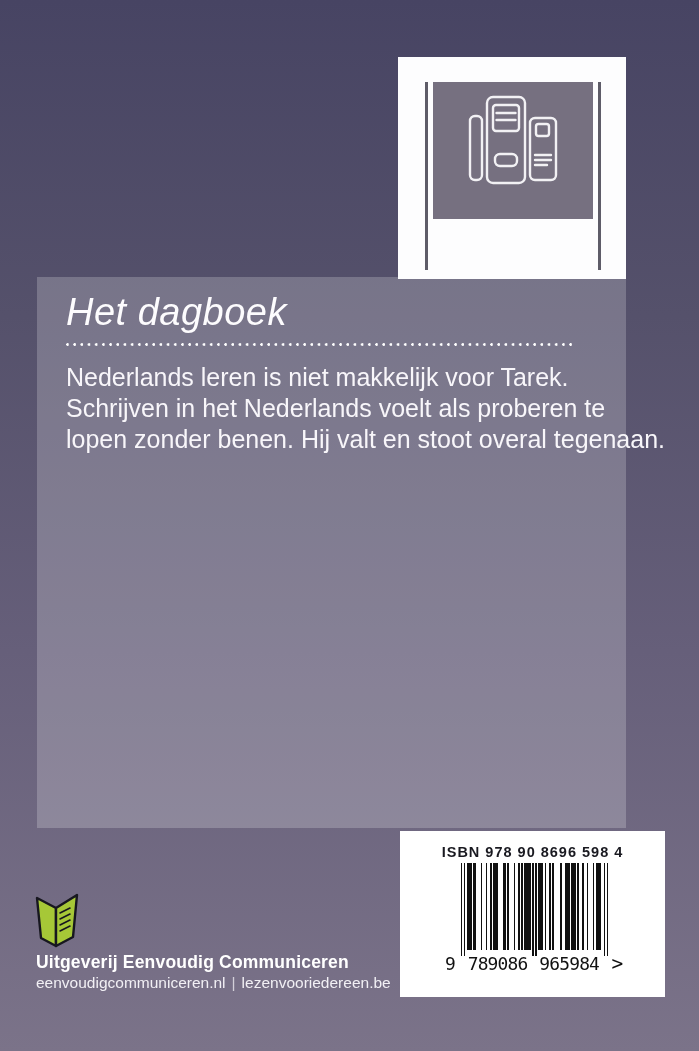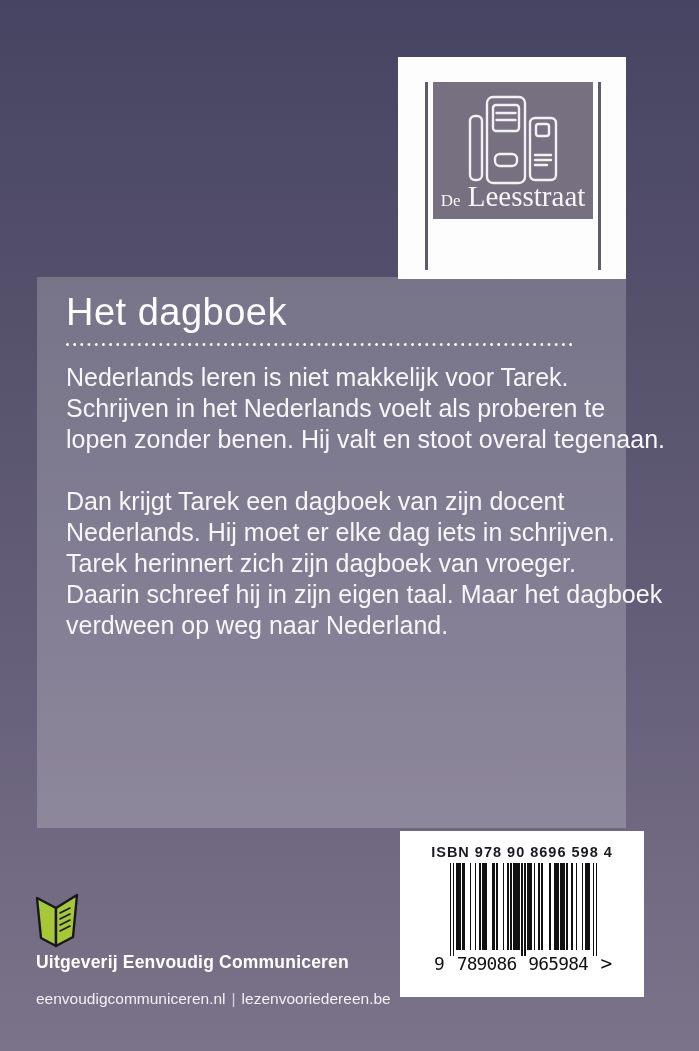--- a/index.html
+++ b/index.html
@@ -14,34 +14,34 @@
   .logo-rule.left{left:27px;}
   .logo-rule.right{left:200px;}
   .logo-square{position:absolute;left:35px;top:25px;width:160px;height:137px;background:#767080;}
   .books-svg{position:absolute;left:30px;top:10px;width:100px;height:96px;}
   .brand{position:absolute;left:0;right:0;bottom:3px;text-align:center;color:#f5f4f7;
          font-family:"Liberation Serif",serif;font-size:29px;line-height:30px;white-space:nowrap;}
   .brand-de{font-size:17px;}
   
   .panel{position:absolute;left:37px;top:277px;width:589px;height:551px;
          background:rgba(255,255,255,0.21);box-sizing:border-box;padding:13px 44px 0 29px;}
-  .title{margin:0;font-weight:300;font-size:38px;line-height:44px;color:#fdfcfe;letter-spacing:.5px;}
+  .title{margin:0;font-weight:300;font-size:38px;line-height:44px;color:#fdfcfe;letter-spacing:.5px;font-style:italic;}
   .dotted{margin-top:9px;height:3px;width:508px;
           background-image:radial-gradient(circle at 1.5px 1.5px,#ffffff 1.1px,rgba(255,255,255,0) 1.6px);
           background-size:7.2px 3px;background-repeat:repeat-x;}
   .blurb p{margin:16px 0 0;font-size:25px;line-height:31px;color:#f8f6fa;white-space:pre;}
   .blurb p + p{margin-top:31px;}
   
   .publisher{position:absolute;left:32px;top:893px;color:#ffffff;}
   .pub-logo{display:block;width:50px;height:56px;}
   .pub-name{margin:3px 0 0 4px;font-size:17.5px;font-weight:bold;letter-spacing:.2px;white-space:nowrap;}
-  .pub-urls{margin:17px 0 0 4px;font-size:15.5px;color:#f2f0f5;white-space:nowrap;text-align:center;}
+  .pub-urls{margin:1px 0 0 4px;font-size:15.5px;color:#f2f0f5;white-space:nowrap;text-align:center;}
   .pipe{margin:0 6px;opacity:.75;}
   
-  .barcode-box{position:absolute;left:400px;top:831px;width:244px;height:166px;background:#ffffff;text-align:center;}
+  .barcode-box{position:absolute;left:400px;top:831px;width:265px;height:166px;background:#ffffff;text-align:center;}
   .isbn{margin-top:13px;font-size:14.5px;font-weight:600;color:#191920;letter-spacing:1px;white-space:nowrap;}
   .ean-svg{display:block;margin:3px auto 0;width:192px;height:112px;}
 </style>
 </head>
 <body>
 
 <div class="cover">
 
   <div class="logo-box">
     <div class="logo-rule left"></div>
@@ -53,36 +53,30 @@
         <rect x="30" y="13" width="26" height="26" rx="3"></rect>
         <line x1="33.5" y1="21" x2="52.5" y2="21"></line>
         <line x1="33.5" y1="28" x2="52.5" y2="28"></line>
         <rect x="32" y="62" width="22" height="12" rx="5"></rect>
         <rect x="67" y="26" width="26" height="62" rx="5"></rect>
         <rect x="73" y="32" width="13" height="12" rx="2.5"></rect>
         <line x1="72" y1="63" x2="88" y2="63"></line>
         <line x1="72" y1="68" x2="88" y2="68"></line>
         <line x1="72" y1="73" x2="84" y2="73"></line>
       </svg>
-      <div class="brand"><span class="brand-de">De</span> <span>Leesstraat</span></div>
     </div>
   </div>
 
   <div class="panel">
     <h1 class="title">Het dagboek</h1>
     <div class="dotted"></div>
     <div class="blurb">
       <p>Nederlands leren is niet makkelijk voor Tarek.
 Schrijven in het Nederlands voelt als proberen te
 lopen zonder benen. Hij valt en stoot overal tegenaan.</p>
-      <p>Dan krijgt Tarek een dagboek van zijn docent
-Nederlands. Hij moet er elke dag iets in schrijven.
-Tarek herinnert zich zijn dagboek van vroeger.
-Daarin schreef hij in zijn eigen taal. Maar het dagboek
-verdween op weg naar Nederland.</p>
     </div>
   </div>
 
   <div class="publisher">
     <svg class="pub-logo" viewBox="0 0 50 56">
       <path d="M5,5 L24,15 L24,53 L9,45 Z" fill="#a6c837" stroke="#17171f" stroke-width="2.4" stroke-linejoin="round"></path>
       <path d="M45,2 L24,15 L24,53 L41,44 Z" fill="#a6c837" stroke="#17171f" stroke-width="2.4" stroke-linejoin="round"></path>
       <g stroke="#17171f" stroke-width="1.6" stroke-linecap="round">
         <line x1="28" y1="20" x2="38" y2="15"></line>
         <line x1="28" y1="26" x2="38" y2="21"></line>

